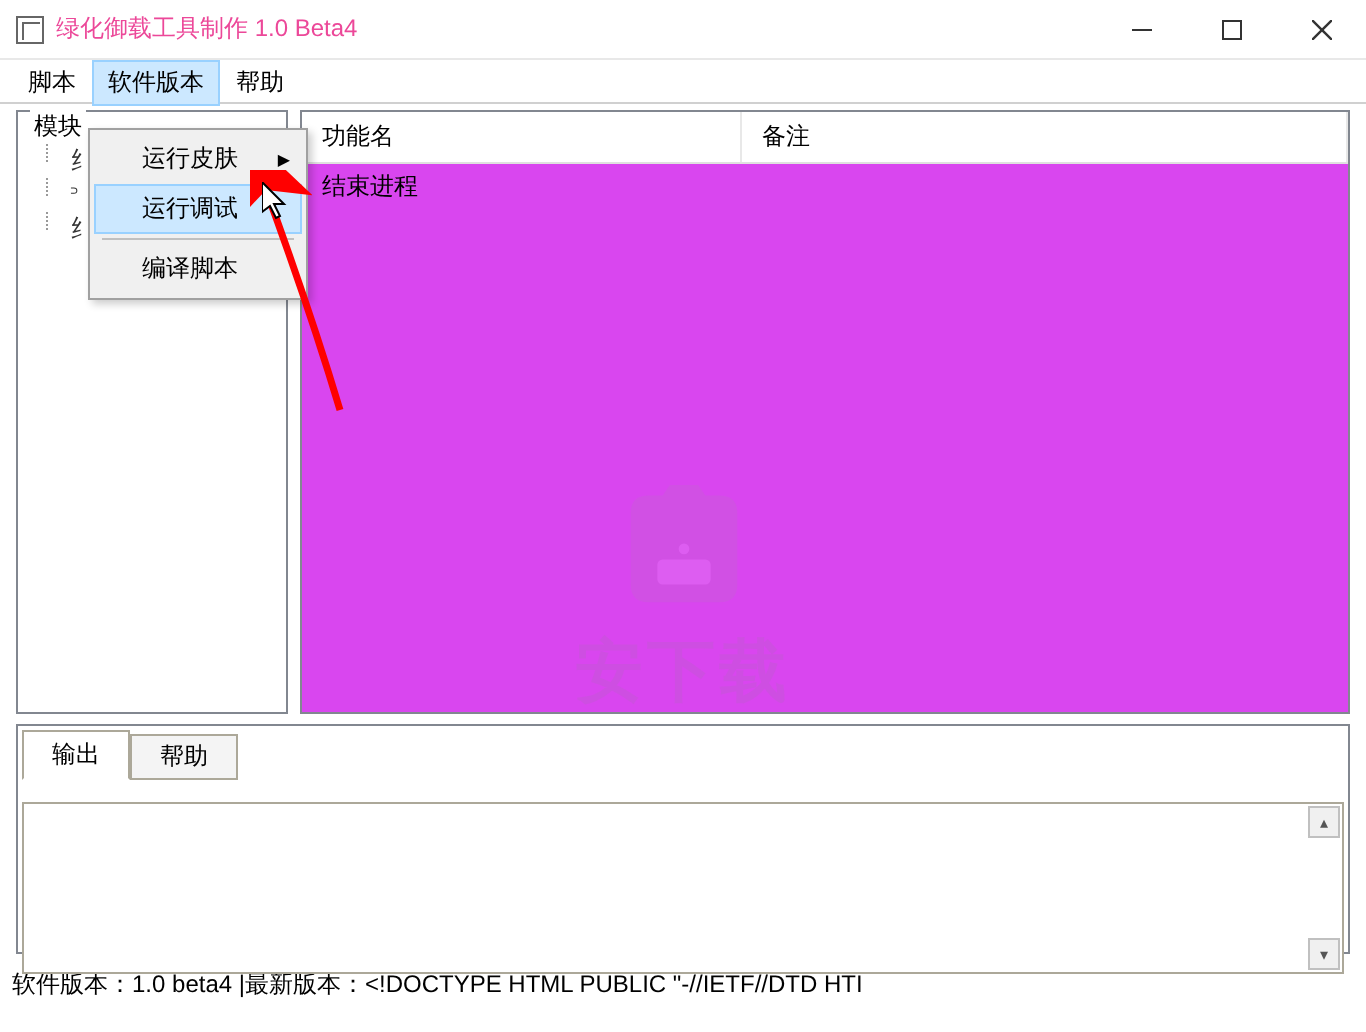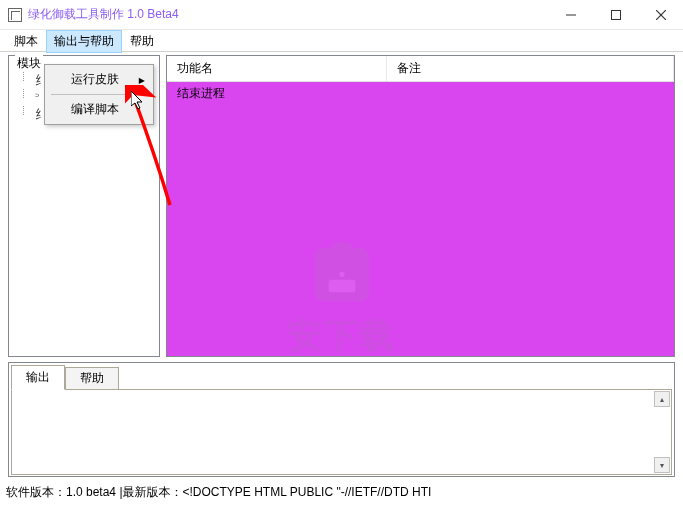--- a/index.html
+++ b/index.html
@@ -1,53 +1,53 @@
 <!DOCTYPE html>
 <html><head>
 <meta charset="utf-8">
 <style>
 * { box-sizing: border-box; margin: 0; padding: 0; font-family: "Microsoft YaHei", "SimSun", sans-serif; font-size: 12px; }
 body { background: #fff; width: 683px; height: 516px; position: relative; overflow: hidden; }
 
 .titlebar { height: 30px; display: flex; align-items: center; padding-left: 8px; border-bottom: 1px solid #e8e8e8; }
 .title-icon { width: 14px; height: 14px; border: 1px solid #666; margin-right: 6px; display: inline-block; position: relative; }
 .title-icon::after { content: ""; position: absolute; left: 2px; top: 2px; width: 8px; height: 8px; border-top: 1px solid #666; border-left: 1px solid #666; }
-.title-text { font-size: 12px; color: #8b5cf6; }
+.title-text { font-size: 12px; color: #ec4899; }
 .win-controls { margin-left: auto; display: flex; }
 .win-btn { width: 45px; height: 29px; display: flex; align-items: center; justify-content: center; color: #333; }
 .win-btn svg { width: 10px; height: 10px; }
 
 .menubar { height: 22px; display: flex; align-items: flex-start; padding-left: 6px; border-bottom: 1px solid #d0d0d0; background: #fff; }
 .menu-item { padding: 3px 8px; cursor: default; }
 .menu-item.active { background: #cce8ff; border: 1px solid #99d1ff; padding: 2px 7px; }
 
 .dropdown { position: absolute; left: 44px; top: 64px; background: #f0f0f0; border: 1px solid #a0a0a0; box-shadow: 2px 2px 4px rgba(0,0,0,0.2); min-width: 110px; z-index: 100; padding: 2px; }
 .dd-item { padding: 4px 20px 4px 24px; position: relative; white-space: nowrap; }
 .dd-item.hover { background: #cce8ff; border: 1px solid #99d1ff; padding: 3px 19px 3px 23px; }
 .dd-item .arrow { position: absolute; right: 6px; top: 50%; transform: translateY(-50%); font-size: 8px; }
 .dd-sep { height: 1px; background: #c0c0c0; margin: 2px 4px; }
 
 .content { display: flex; padding: 3px 8px 3px 8px; gap: 6px; height: 308px; }
-.tree-panel { width: 152px; border: 1px solid #828790; background: #fff; padding: 6px 4px; position: relative; }
+.tree-panel { width: 136px; border: 1px solid #828790; background: #fff; padding: 6px 4px; position: relative; }
 .tree-label { position: absolute; top: -1px; left: 6px; background: #fff; padding: 0 2px; font-size: 12px; }
 .tree-child { padding-left: 22px; color: #333; position: relative; }
 .tree-child::before { content: ""; position: absolute; left: 10px; top: 0; bottom: 50%; width: 1px; border-left: 1px dotted #999; }
 
 .list-panel { flex: 1; border: 1px solid #828790; background: #d946ef; display: flex; flex-direction: column; }
 .list-header { display: flex; background: #fff; border-bottom: 1px solid #e0e0e0; }
 .list-header .col { padding: 4px 10px; border-right: 1px solid #e8e8e8; }
 .col1 { width: 220px; }
 .col2 { flex: 1; }
 .list-body { flex: 1; }
 .list-row { padding: 3px 10px; }
 
 .output-section { padding: 2px 8px 4px 8px; }
 .output-label { font-size: 12px; margin-bottom: 2px; padding: 2px 0; }
 .output-box { border: 1px solid #828790; background: #fff; height: 115px; position: relative; }
-.tabs { display: flex; padding: 2px 2px 0 2px; }
+.tabs { display: flex; padding: 2px 2px 12px 2px; }
 .tab { padding: 3px 14px; border: 1px solid #aca899; background: #fff; font-size: 12px; }
 .tab.active { border-bottom-color: #fff; position: relative; z-index: 2; }
 .tab:not(.active) { background: #f4f4f4; margin-top: 2px; padding-top: 2px; padding-bottom: 2px; }
 .tab-content { border: 1px solid #aca899; margin: -1px 2px 2px 2px; height: 86px; background: #fff; position: relative; }
 .scroll-up, .scroll-down { position: absolute; right: 1px; width: 16px; height: 16px; background: #f0f0f0; border: 1px solid #c0c0c0; display: flex; align-items: center; justify-content: center; font-size: 8px; color: #555; }
 .scroll-up { top: 1px; }
 .scroll-down { bottom: 1px; }
 
 .statusbar { padding: 3px 6px; font-size: 12px; background: #fff; color: #000; }
 
@@ -84,28 +84,31 @@
       <svg viewBox="0 0 10 10">
           <line x1="0" y1="0" x2="10" y2="10" stroke="#333" stroke-width="1.2"></line>
           <line x1="10" y1="0" x2="0" y2="10" stroke="#333" stroke-width="1.2"></line>
         </svg>
     </div>
   </div>
 </div>
 
 <div class="menubar">
   <div class="menu-item">脚本</div>
-  <div class="menu-item active">输出与帮助</div>
+  <div class="menu-item active">软件版本</div>
   <div class="menu-item">帮助</div>
 </div>
 
 <div class="dropdown">
   <div class="dd-item">
     <span>运行皮肤</span>
     <span class="arrow">▶</span>
+  </div>
+  <div class="dd-item hover">
+    <span>运行调试</span>
   </div>
   <div class="dd-sep"></div>
   <div class="dd-item">
     <span>编译脚本</span>
   </div>
 </div>
 
 <div class="content">
   <div class="tree-panel">
     <div class="tree-label">模块</div>

